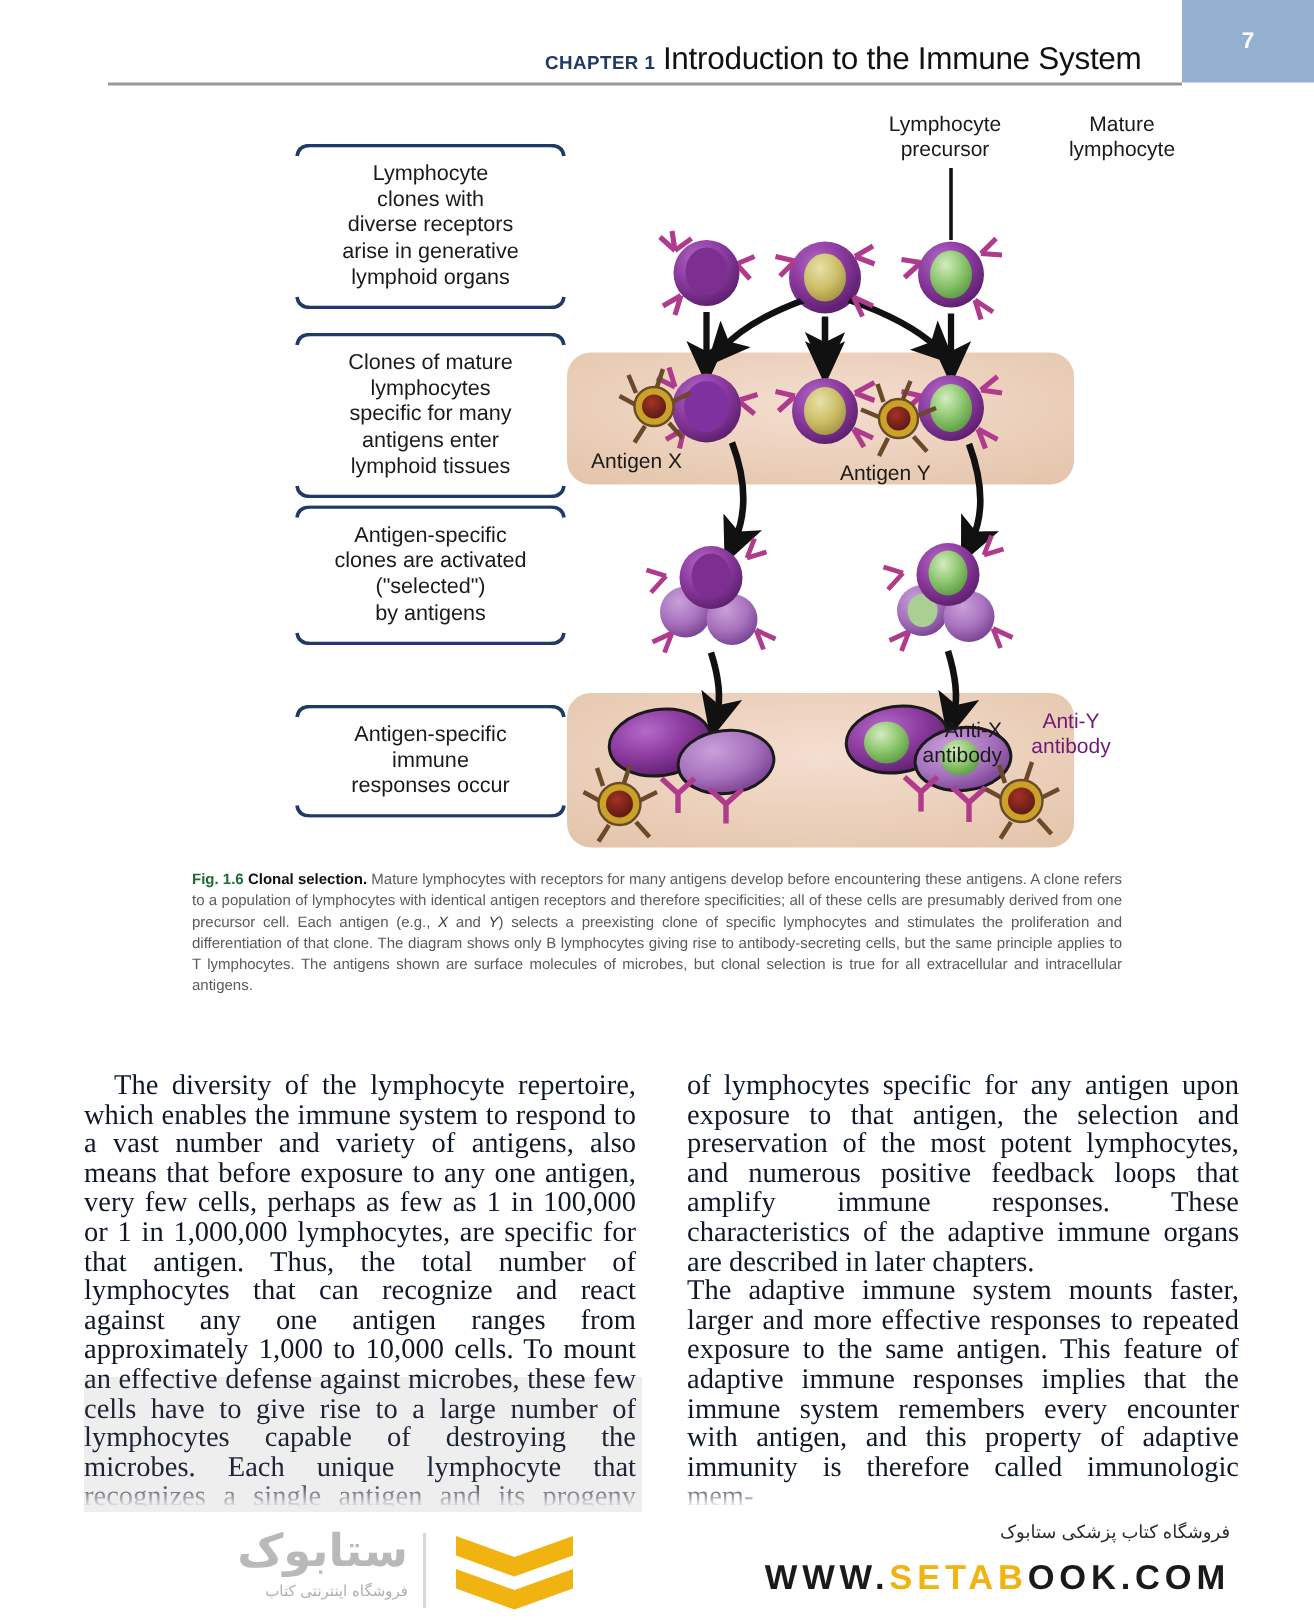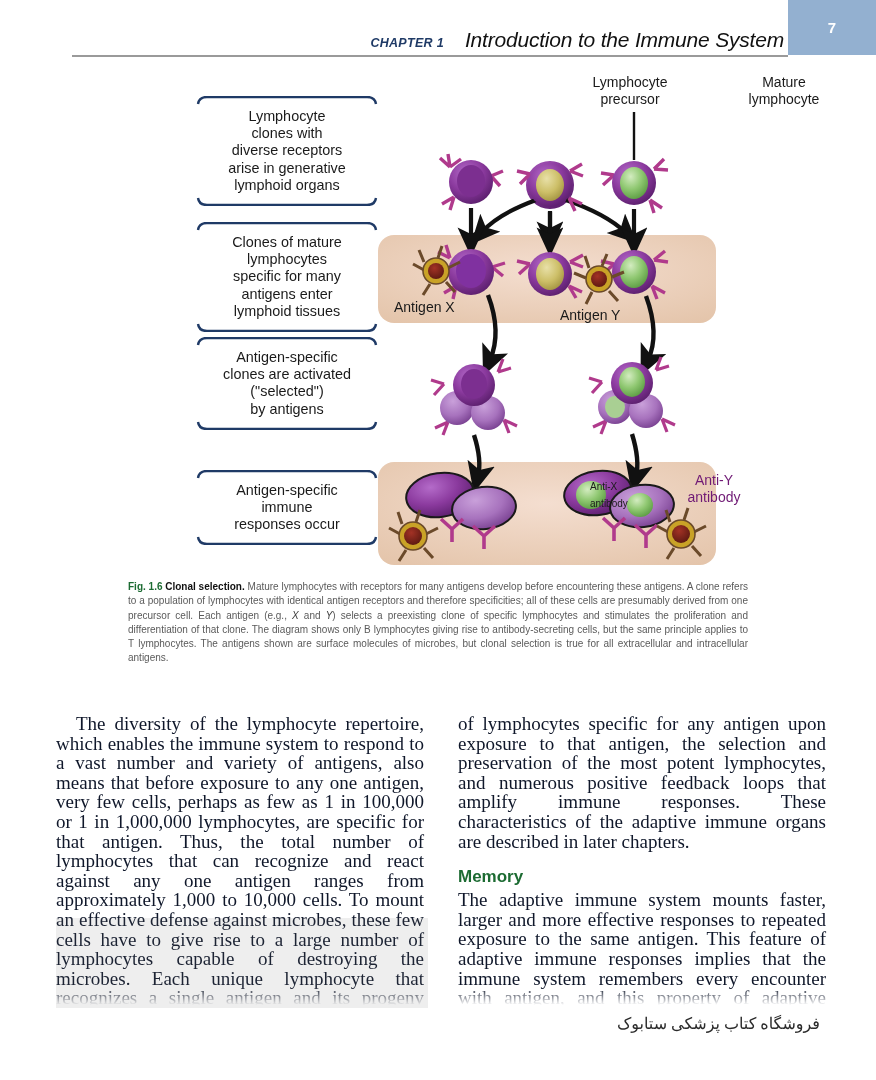--- a/index.html
+++ b/index.html
@@ -18,24 +18,23 @@
     position:absolute;right:0;top:0;width:88px;height:55px;
     display:flex;align-items:center;justify-content:center;
     color:#ffffff;font-family:"Liberation Sans",sans-serif;
     font-size:15px;font-weight:600;
   }
   .header-line{
     position:absolute;left:72px;top:55px;width:716px;height:2px;
     background:#9a9a9a;
   }
   .header-text{
-    position:absolute;right:92px;top:28px;
-    display:flex;align-items:baseline;gap:21px;
+    position:absolute;right:115px;top:28px;
+    display:flex;align-items:baseline;gap:5px;
     white-space:nowrap;
-    font-style:italic;
   }
   .chapter-tag{
     font-family:"Liberation Sans",sans-serif;font-size:12.5px;
     font-weight:700;color:#1f3a66;letter-spacing:.3px;
   }
   .chapter-title{
     font-family:"Liberation Sans",sans-serif;font-size:21px;
     font-weight:400;color:#111;letter-spacing:-.2px;
   }
 
@@ -103,22 +102,22 @@
     font-size:30px;font-weight:700;color:#b9b9b9;line-height:34px;
   }
   .logo-sub{
     position:absolute;left:0;top:42px;width:186px;text-align:right;direction:rtl;
     font-family:"DejaVu Sans",sans-serif;font-size:10px;color:#b0b0b0;
   }
   .logo-div{position:absolute;left:196px;top:8px;width:2px;height:50px;background:#d8d8d8;}
   .chevrons{position:absolute;left:214px;top:8px;width:86px;height:52px;}
   .site-fa{
     position:absolute;right:56px;top:6px;
-    direction:rtl;font-family:Liberation Serif, serif;
-    font-size:16px;color:#2b2b2b;
+    direction:rtl;font-family:Liberation Sans, sans-serif;
+    font-size:12px;color:#2b2b2b;
   }
   .site-url{
     position:absolute;right:56px;top:30px;
     font-family:"Liberation Sans",sans-serif;
     font-size:23px;font-weight:600;letter-spacing:3.2px;color:#1a1a1a;
     white-space:nowrap;
   }
   .site-url .gold{color:#f0b310;}
 </style>
 </head>
@@ -376,23 +375,23 @@
         <g stroke="#6b4a2a" stroke-width="3">
           <path d="M290 460 l-11 -6 M292 450 l-4 -12 M306 448 l4 -12 M316 460 l12 -6 M314 474 l9 10 M296 476 l-7 11"></path>
         </g>
         <circle cx="303" cy="462" r="14" fill="#c9a227" stroke="#6b4a2a" stroke-width="1.6"></circle>
         <circle cx="303" cy="462" r="9" fill="url(#gAntigen)"></circle>
       </g>
     </svg>
 
     <div style="position:absolute;left:452px;top:2px;width:100px;text-align:center;font-family:'Liberation Sans',sans-serif;font-size:14px;line-height:17px;color:#1a1a1a;white-space:pre-line;">Lymphocyte
 precursor</div>
-    <div style="position:absolute;left:606px;top:2px;width:100px;text-align:center;font-family:'Liberation Sans',sans-serif;font-size:14px;line-height:17px;color:#1a1a1a;white-space:pre-line;">Mature
+    <div style="position:absolute;left:570px;top:2px;width:100px;text-align:center;font-family:'Liberation Sans',sans-serif;font-size:14px;line-height:17px;color:#1a1a1a;white-space:pre-line;">Mature
 lymphocyte</div>
-    <div style="position:absolute;left:462px;top:406px;width:78px;text-align:left;font-family:'Liberation Sans',sans-serif;font-size:10px;line-height:17px;color:#1a1a1a;white-space:pre-line;">Anti-X
+    <div style="position:absolute;left:462px;top:406px;width:78px;text-align:right;font-family:'Liberation Sans',sans-serif;font-size:14px;line-height:17px;color:#1a1a1a;white-space:pre-line;">Anti-X
 antibody</div>
     <div style="position:absolute;left:547px;top:400px;width:78px;text-align:center;font-family:'Liberation Sans',sans-serif;font-size:14px;line-height:17px;color:#701a75;white-space:pre-line;">Anti-Y
 antibody</div>
 
     <svg style="position:absolute;left:250px;top:0;width:370px;height:505px;pointer-events:none;" viewBox="0 0 370 505">
       <path d="M256 88 L256 40" stroke="#111" stroke-width="2.4" fill="none"></path>
     </svg>
   </div>
 
   <div class="caption">
@@ -401,22 +400,33 @@
     <span>Mature lymphocytes with receptors for many antigens develop before encountering these antigens. A clone refers to a population of lymphocytes with identical antigen receptors and therefore specificities; all of these cells are presumably derived from one precursor cell. Each antigen (e.g., </span><i>X</i><span> and </span><i>Y</i><span>) selects a preexisting clone of specific lymphocytes and stimulates the proliferation and differentiation of that clone. The diagram shows only B lymphocytes giving rise to antibody-secreting cells, but the same principle applies to T lymphocytes. The antigens shown are surface molecules of microbes, but clonal selection is true for all extracellular and intracellular antigens.</span>
   </div>
 </div>
 
 <div class="cols">
   <div class="col left">
     <p class="indent">The diversity of the lymphocyte repertoire, which enables the immune system to respond to a vast number and variety of antigens, also means that before exposure to any one antigen, very few cells, perhaps as few as 1 in 100,000 or 1 in 1,000,000 lymphocytes, are specific for that antigen. Thus, the total number of lymphocytes that can recognize and react against any one antigen ranges from approximately 1,000 to 10,000 cells. To mount an effective defense against microbes, these few cells have to give rise to a large number of lymphocytes capable of destroying the microbes. Each unique lymphocyte that recognizes a single antigen and its progeny constitute an antigen-specific clone. The effectiveness of immune responses is attributable to several features of adaptive</p>
   </div>
   <div class="col right">
     <p>of lymphocytes specific for any antigen upon exposure to that antigen, the selection and preservation of the most potent lymphocytes, and numerous positive feedback loops that amplify immune responses. These characteristics of the adaptive immune organs are described in later chapters.</p>
-    <h3>Memory</h3>
     <p><b>The adaptive immune system mounts faster, larger and more effective responses to repeated exposure to the same antigen</b><span>. This feature of adaptive immune responses implies that the immune system remembers every encounter with antigen, and this property of adaptive immunity is therefore called </span><b>immunologic mem-</b></p>
   </div>
   <div class="fade-mask"></div>
 </div>
 <div class="scan-shade"></div>
 
 <div class="footer">
+  <div class="logo-wrap">
+    <div class="logo-fa">ستابوک</div>
+    <div class="logo-sub">فروشگاه اینترنتی کتاب</div>
+    <div class="logo-div"></div>
+    <svg class="chevrons" viewBox="0 0 86 52">
+      <path d="M4 2 L43 16 L82 2 L82 15 L43 29 L4 15 Z" fill="#f0b310"></path>
+      <path d="M4 24 L43 38 L82 24 L82 37 L43 51 L4 37 Z" fill="#f0b310"></path>
+    </svg>
+  </div>
   <div class="site-fa">فروشگاه کتاب پزشکی ستابوک</div>
+  <div class="site-url">
+    <span>WWW.</span><span class="gold">SETA</span><span class="gold">B</span><span>OOK.COM</span>
+  </div>
 </div>
 
 </body></html>

